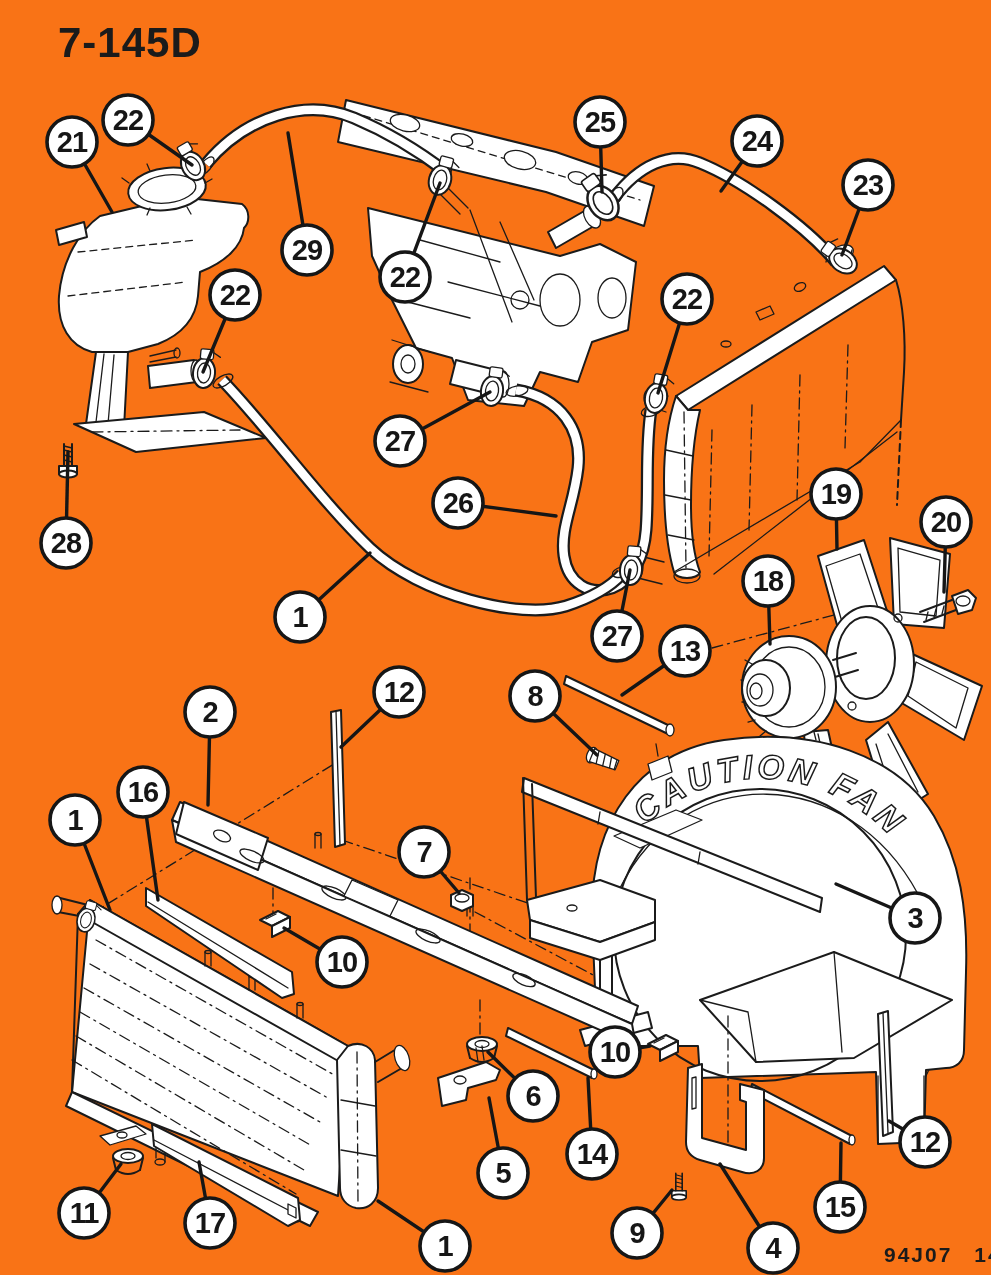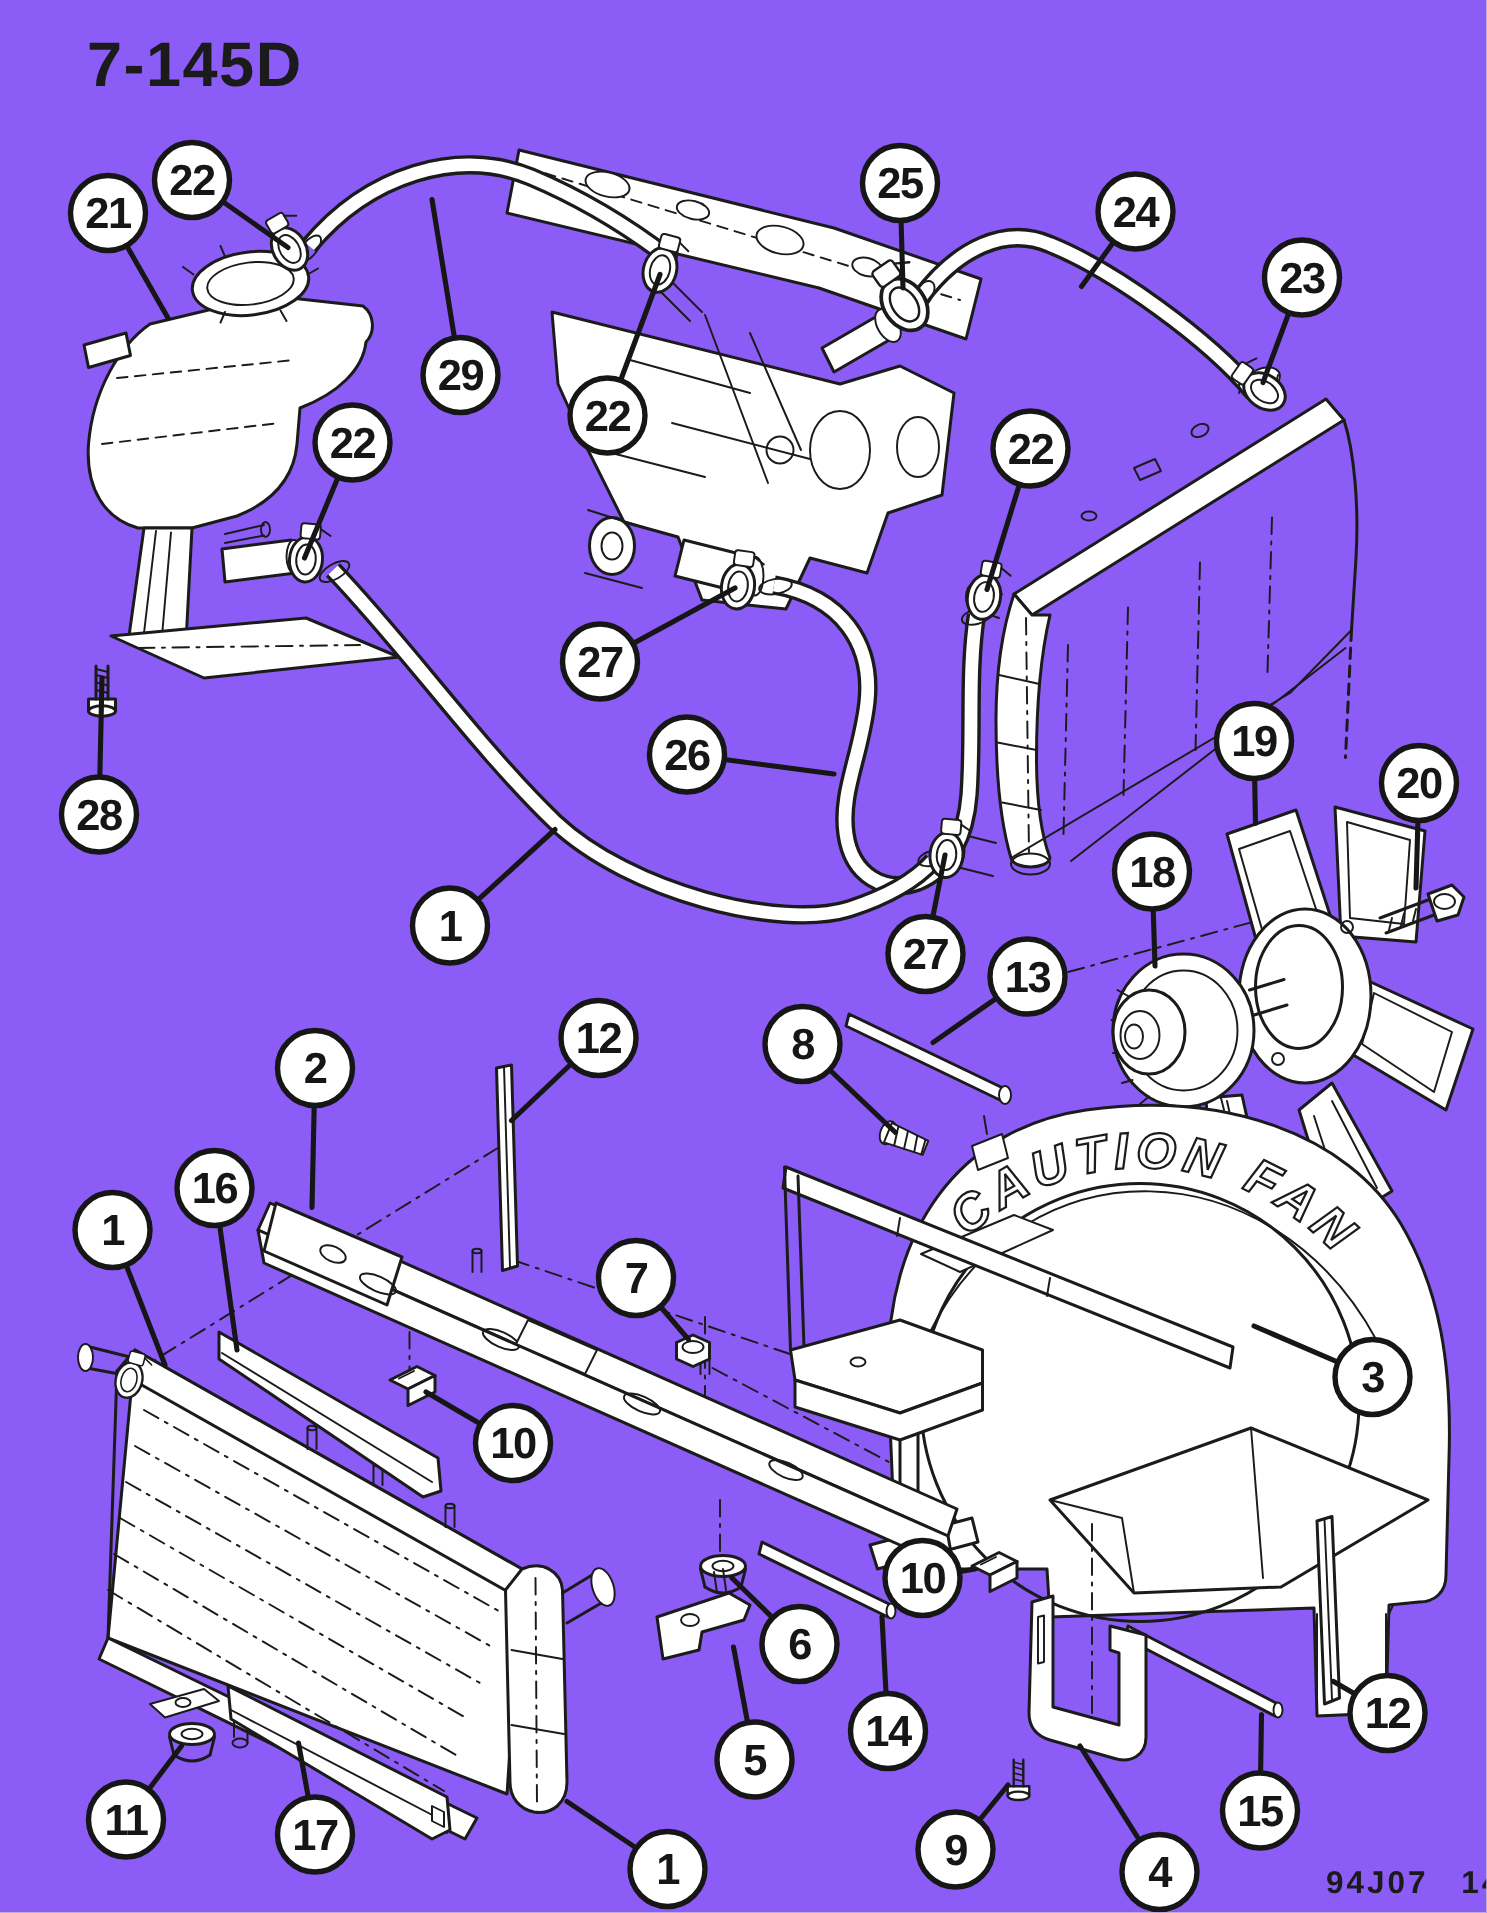--- a/index.html
+++ b/index.html
@@ -1,16 +1,16 @@
 <!DOCTYPE html>
 <html><head>
 <meta charset="utf-8">
 <style>
   html,body{margin:0;padding:0;background:#e8e8e8;}
-  .page{width:991px;height:1275px;position:relative;background:#8b5cf6;margin:0 auto;overflow:hidden;}
+  .page{width:991px;height:1275px;position:relative;background:#f97316;margin:0 auto;overflow:hidden;}
   svg{position:absolute;left:0;top:0;}
   
   .ln{fill:none;stroke:#1b1b1b;stroke-width:2;stroke-linecap:round;stroke-linejoin:round;}
   .thin{stroke-width:1.3;}
   .wf{fill:#ffffff;}
   .dash{stroke-dasharray:7 5;}
   .dashdot{stroke-dasharray:11 5 2 5;}
   .hose-out{fill:none;stroke:#1b1b1b;stroke-width:13;stroke-linecap:butt;}
   .hose-in{fill:none;stroke:#ffffff;stroke-width:8.5;stroke-linecap:butt;}
   

